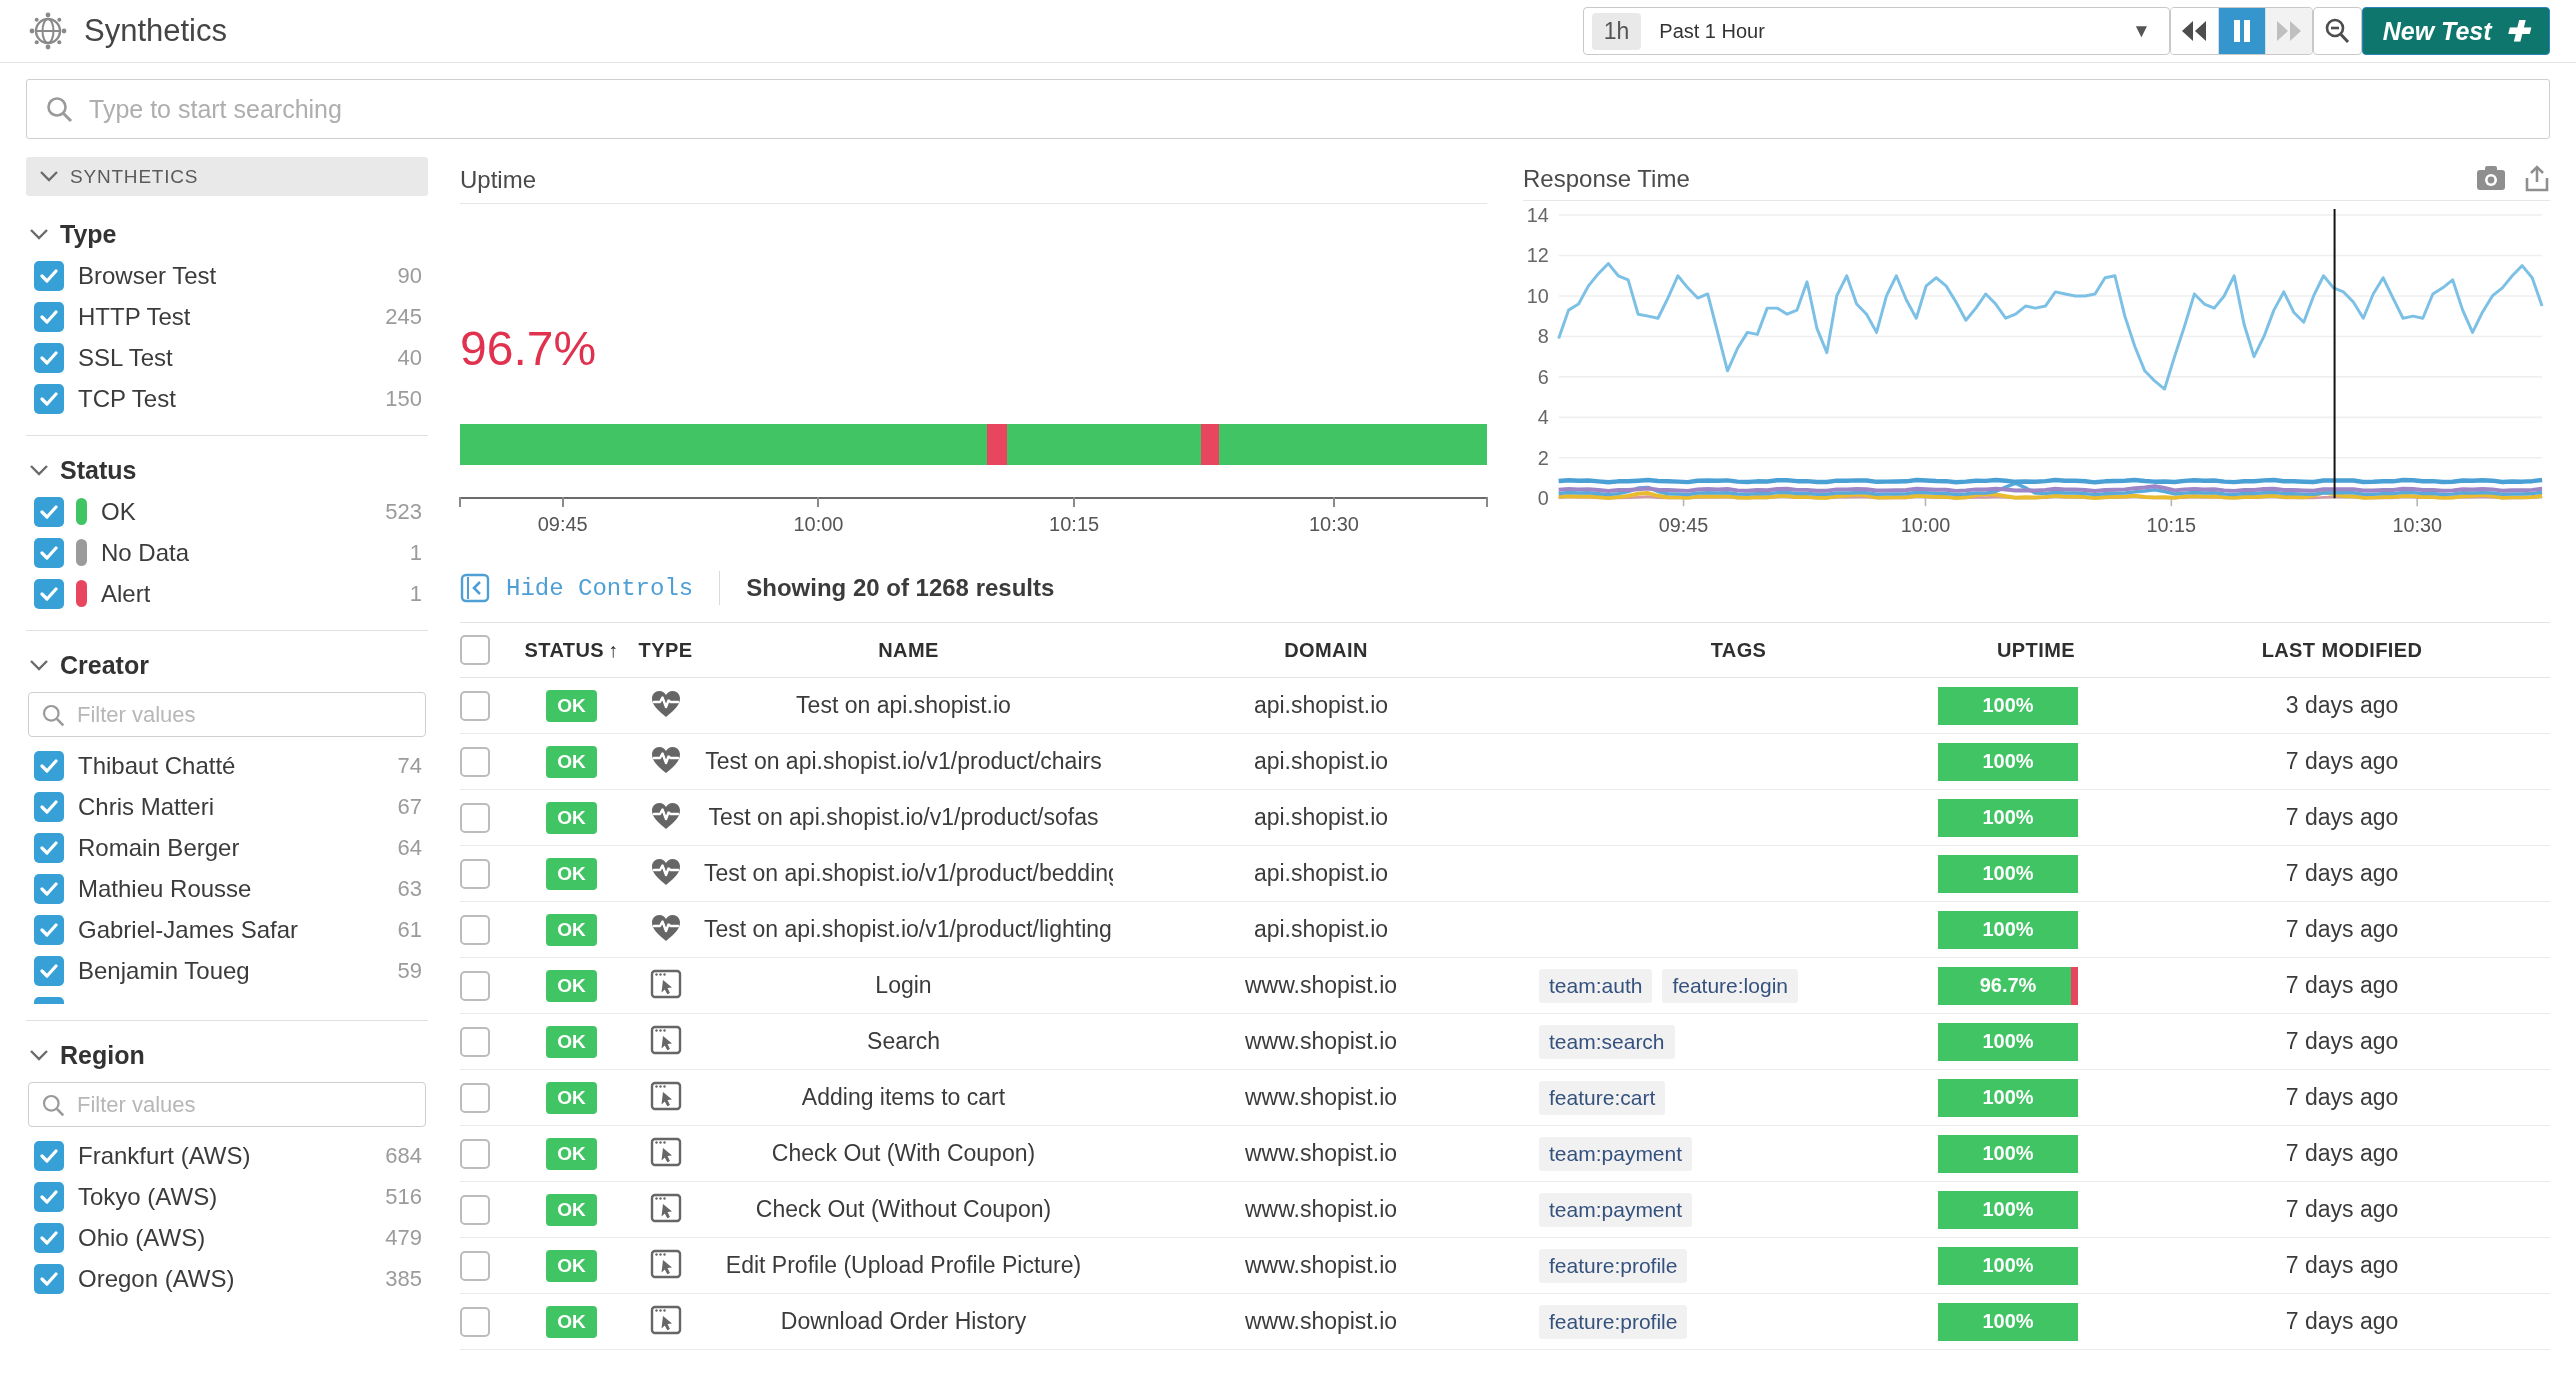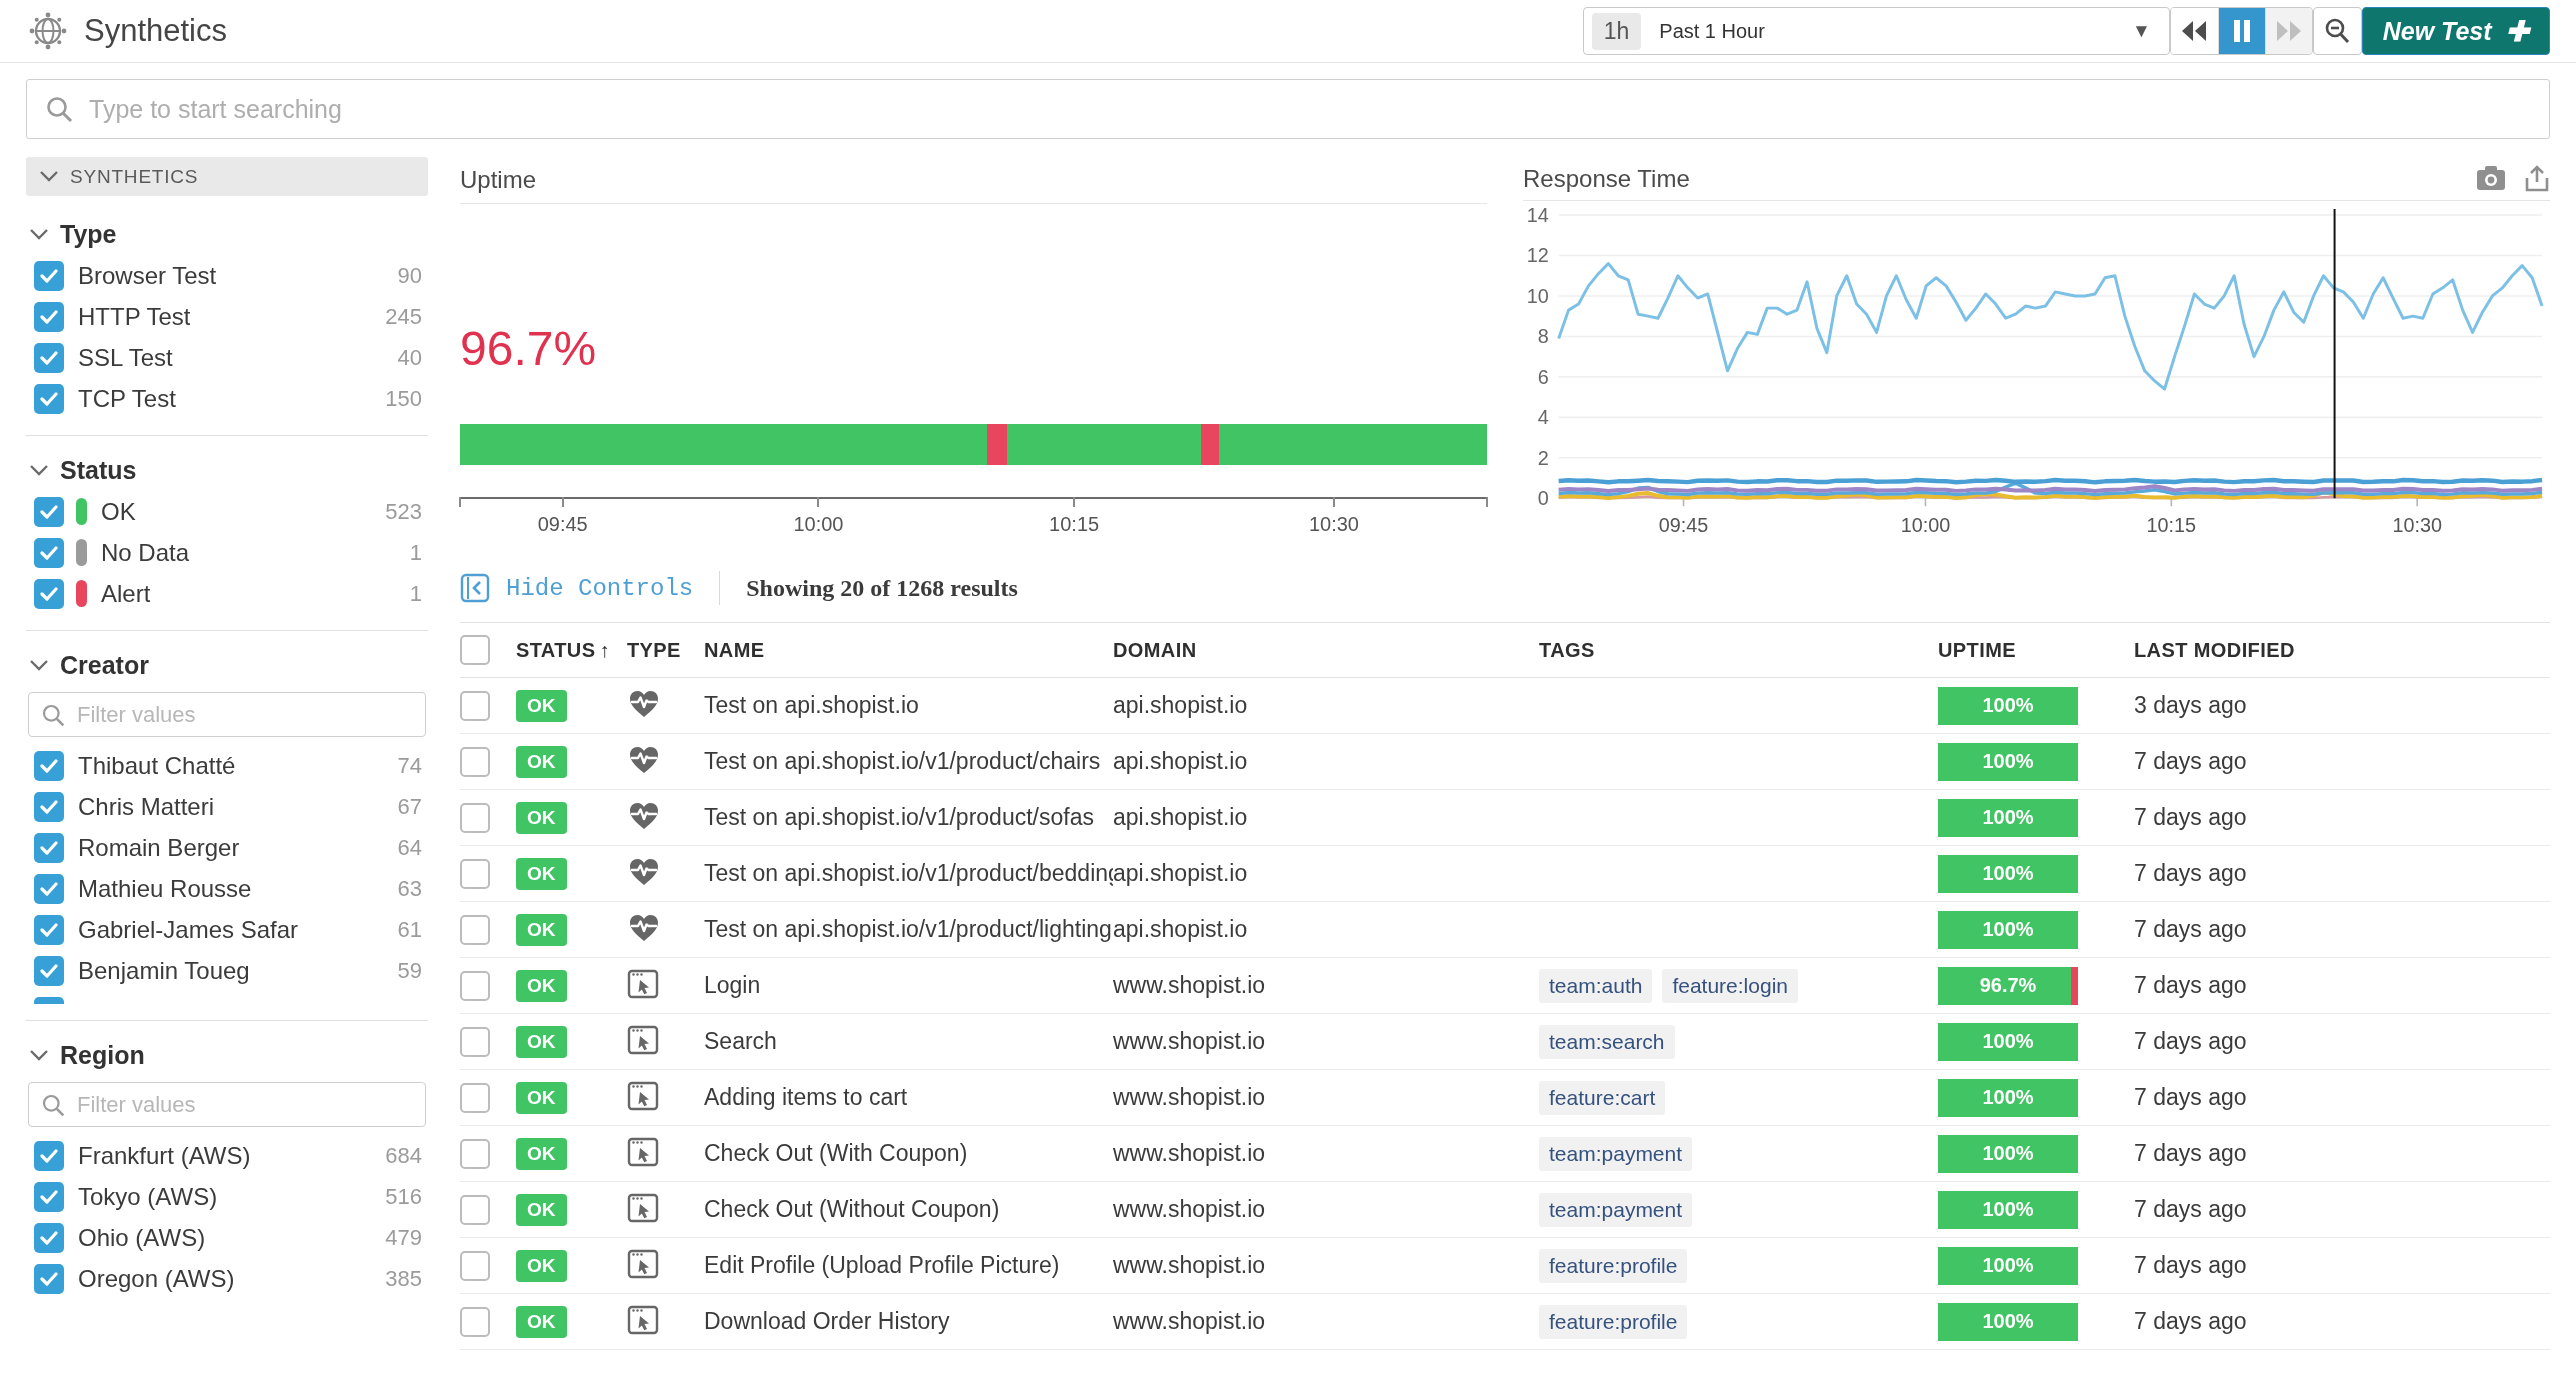--- a/index.html
+++ b/index.html
@@ -63,23 +63,23 @@
   .uptime-bar { position:absolute; left:0; right:0; top:220px; height:41px; background:#41c464; }
   .uptime-bar .incident { position:absolute; top:0; bottom:0; background:#e8465f; }
   .uptime-axis { position:absolute; left:0; right:0; top:293px; height:50px; }
   .uptime-axis .axline { position:absolute; left:0; right:0; top:0; height:2px; background:#6b6b6b; }
   .uptime-axis .tick { position:absolute; top:0; width:2px; height:10px; background:#8a8a8a; }
   .uptime-axis .tlbl { position:absolute; top:16px; font-size:20px; color:#555; transform:translateX(-50%); }
   
   .controls { display:flex; align-items:center; margin:18px 0 14px 0; height:40px; }
   .hide-controls { display:flex; align-items:center; gap:16px; color:#4d9fd6; font-size:24px; background:none; border:none; cursor:pointer; font-family:Liberation Mono, monospace; padding:0; }
   .vsep { width:1px; height:34px; background:#d9d9d9; margin:0 26px; }
-  .results { font-size:24px; font-weight:700; color:#3b3b3b;font-family:Liberation Serif, serif; }
+  .results { font-size:24px; font-weight:700; color:#3b3b3b; }
   
-  .table { border-top:1px solid #e3e3e3; }
+  .table { border-top:1px solid #e3e3e3;text-align:center; }
   .t-row { display:grid; grid-template-columns:56px 111px 77px 409px 426px 399px 196px auto; align-items:center; height:56px; border-bottom:1px solid #e9e9e9; }
   .t-row.head { height:55px; border-bottom:1px solid #e3e3e3; }
   .t-row.head .hlbl { font-size:20px; font-weight:700; color:#2f2f2f; letter-spacing:0.4px; cursor:pointer; }
   .cell { min-width:0; }
   .ok-badge { display:inline-block; background:#41c464; color:#fff; font-weight:700; font-size:19px; border-radius:4px; padding:5px 11px; }
   .name-cell, .dom-cell { font-size:23px; color:#3b3b3b; white-space:nowrap; overflow:hidden; padding-right:10px; }
   .tags-cell { display:flex; gap:10px; overflow:hidden; }
   .tag { background:#f1f1f1; border-radius:3px; color:#35517e; font-size:21px; padding:5px 10px; white-space:nowrap; cursor:pointer; }
   .upt-bar { position:relative; width:140px; height:38px; background:#41c464; color:#fff; font-size:20px; font-weight:700; display:flex; align-items:center; justify-content:center; overflow:hidden; }
   .upt-bar .red { position:absolute; right:0; top:0; bottom:0; background:#e8465f; }

